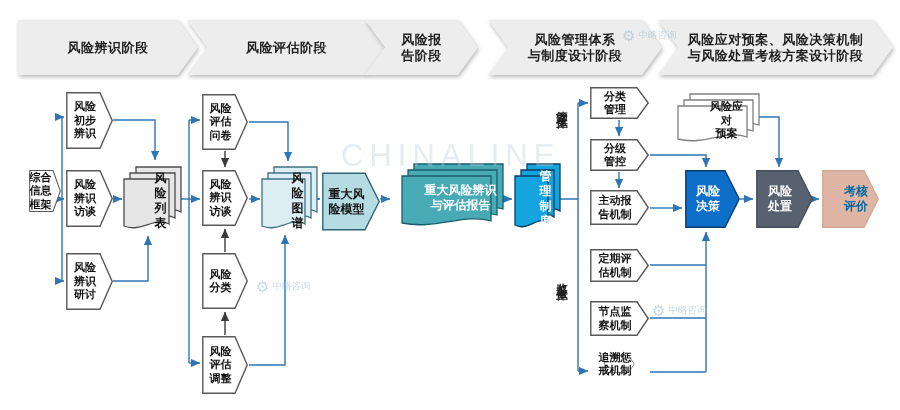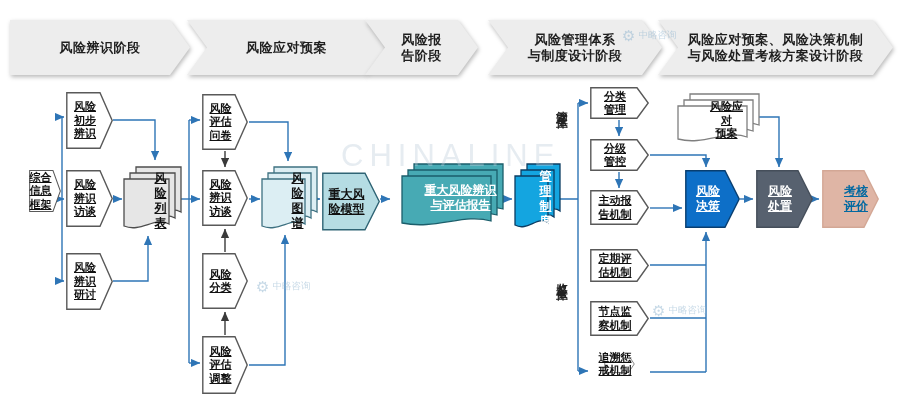--- a/index.html
+++ b/index.html
@@ -11,21 +11,21 @@
         clip-path:polygon(0 0,calc(100% - 20px) 0,100% 50%,calc(100% - 20px) 100%,0 100%,20px 50%);}
   .chev.first{clip-path:polygon(0 0,calc(100% - 20px) 0,100% 50%,calc(100% - 20px) 100%,0 100%);}
   .phase-label{position:absolute;inset:0;display:flex;align-items:center;justify-content:center;
         font-size:13px;font-weight:700;color:#1f1f1f;text-align:center;line-height:16px;
         white-space:pre-line;letter-spacing:.5px;}
   
   .node{position:absolute;z-index:2;}
   .shape{position:absolute;left:0;top:0;width:100%;height:100%;overflow:visible;}
   .label{position:absolute;inset:0;display:flex;align-items:center;justify-content:center;
          font-size:11px;line-height:13.5px;font-weight:600;color:#111;text-align:center;
-         white-space:pre-line;z-index:2;text-decoration:underline;}
+         white-space:pre-line;z-index:2;}
   .pent .label{padding-right:9px;}
   .stack .label{left:0;top:11px;right:13px;bottom:8px;margin-left:28px;}
   .bold .label{font-weight:700;}
   .white-text .label{color:#ffffff;}
   .lbl-12 .label{font-size:12px;line-height:15px;}
   .assess-text .label{color:#0369a1;padding-left:20px;}
   
   .vlabel{position:absolute;z-index:2;writing-mode:vertical-rl;font-size:11.5px;font-weight:600;
           color:#222;letter-spacing:2px;}
   
@@ -82,27 +82,27 @@
       <path d="M740,199 H753" marker-end="url(#ab)"></path>
       <path d="M813,199 H819" marker-end="url(#ab)"></path>
     </g>
     <g fill="none" stroke="#3a3a3a" stroke-width="1.4">
       <path d="M225,151 V167" marker-end="url(#ad)"></path>
       <path d="M225,252 V229" marker-end="url(#ad)"></path>
       <path d="M225,335 V312" marker-end="url(#ad)"></path>
     </g>
   </svg>
 
-  <div class="phase" style="left:10px;width:180px;text-decoration:underline;">
+  <div class="phase" style="left:18px;width:180px;text-decoration:underline;">
     <div class="chev first"></div>
     <div class="phase-label">风险辨识阶段</div>
   </div>
   <div class="phase" style="left:187px;width:199px;">
     <div class="chev"></div>
-    <div class="phase-label">风险应对预案</div>
+    <div class="phase-label">风险评估阶段</div>
   </div>
   <div class="phase" style="left:365px;width:113px;">
     <div class="chev"></div>
     <div class="phase-label">风险报
 告阶段</div>
   </div>
   <div class="phase" style="left:488px;width:174px;">
     <div class="chev"></div>
     <div class="phase-label">风险管理体系
 与制度设计阶段</div>

